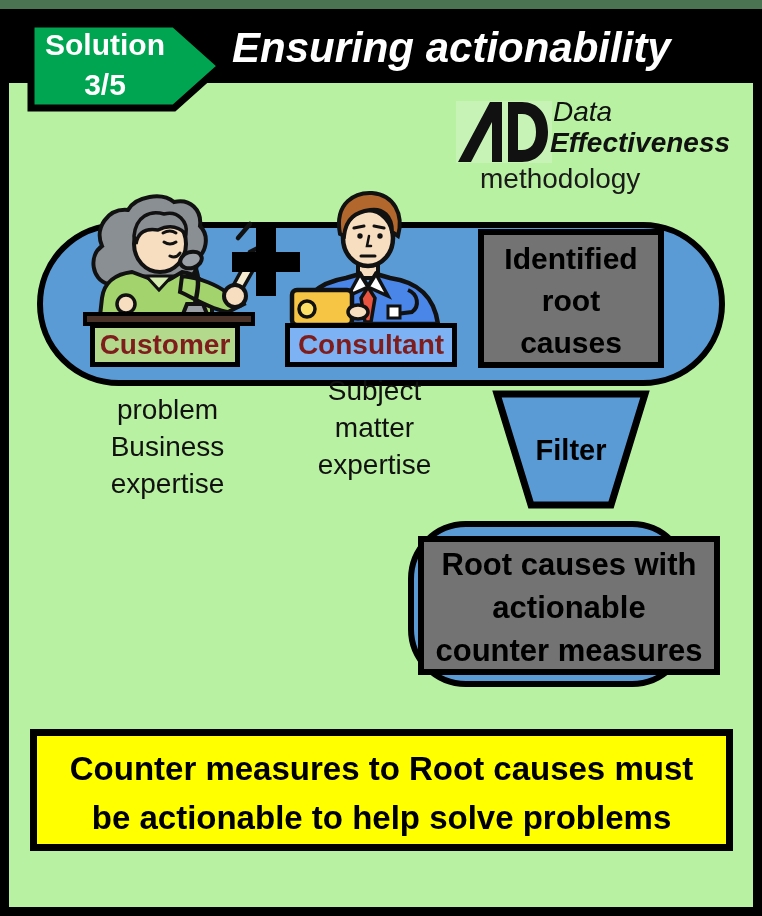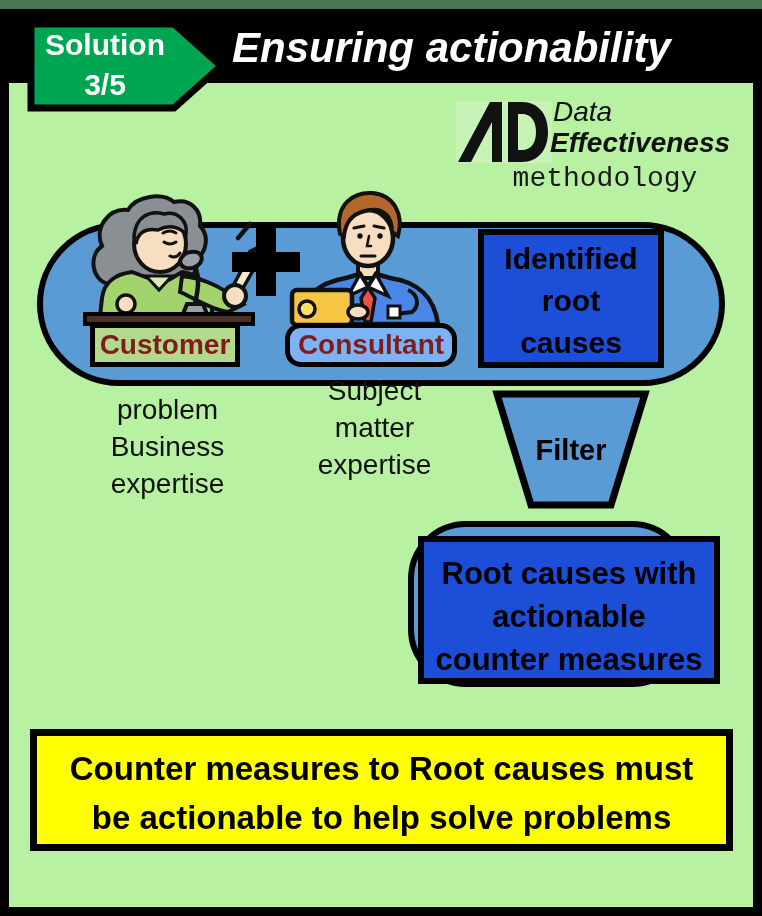--- a/index.html
+++ b/index.html
@@ -16,39 +16,39 @@
     left:232px;top:18px;width:486px;height:60px;line-height:60px;
     color:#fff;font-weight:bold;font-style:italic;font-size:42px;text-align:left;
     white-space:nowrap;
   }
   .badge-svg{left:26px;top:20px;}
   .badge-text{left:31px;top:25px;width:148px;text-align:center;color:#fff;font-weight:bold;font-size:30px;line-height:40px;}
   .logo-backdrop{left:456px;top:101px;width:96px;height:62px;background:var(--logo-green,#C7F4B6);}
   .logo-mono{left:458px;top:100px;}
   .logo-word1{left:553px;top:96px;font-size:28px;font-weight:normal;font-style:italic;color:#111;}
   .logo-word2{left:550px;top:127px;font-size:28px;font-weight:bold;font-style:italic;color:#111;}
-  .logo-word3{left:480px;top:163px;width:250px;text-align:center;font-size:28px;color:#1a1a1a;font-family:Liberation Mono, monospace;}
+  .logo-word3{left:480px;top:163px;width:250px;font-size:28px;color:#1a1a1a;}
   .main-pill{left:37px;top:222px;width:676px;height:152px;background:var(--pill-blue,#5B9BD5);
     border:6px solid #000;border-radius:84px;}
   .figure-customer{left:78px;top:192px;}
   .figure-consultant{left:288px;top:190px;}
   .plus{left:228px;top:224px;}
   .label-box{height:34px;border:5px solid #000;text-align:center;font-weight:bold;font-size:28px;line-height:34px;color:#7f1d1d;}
   .label-customer{left:90px;top:323px;width:140px;background:var(--label-green,#B3DA8C);}
-  .label-consultant{left:285px;top:323px;width:162px;background:var(--label-blue,#7DB3F5);border-radius:16px;}
-  .white-box{background:#1d4ed8;border:6px solid #000;text-align:center;font-weight:bold;color:#000;}
+  .label-consultant{left:285px;top:323px;width:162px;background:var(--label-blue,#7DB3F5);}
+  .white-box{background:#737373;border:6px solid #000;text-align:center;font-weight:bold;color:#000;}
   .identified-box{left:478px;top:229px;width:174px;height:124px;font-size:30px;line-height:42px;padding-top:3px;}
   .note{width:185px;text-align:center;font-size:28px;line-height:37px;color:#111;}
   .note-customer{left:75px;top:391px;}
   .note-consultant{left:282px;top:372px;}
   .funnel-svg{left:487px;top:388px;}
   .funnel-label{left:487px;top:434px;width:168px;text-align:center;font-weight:bold;font-size:29px;color:#000;}
   .bottom-pill{left:408px;top:521px;width:270px;height:154px;background:var(--pill-blue,#5B9BD5);
     border:6px solid #000;border-radius:58px;}
-  .result-box{left:418px;top:536px;width:290px;height:126px;font-size:31px;line-height:43px;padding-top:10px;}
+  .result-box{left:418px;top:536px;width:290px;height:126px;font-size:31px;line-height:43px;padding-top:1px;}
   .callout-box{left:30px;top:729px;width:689px;height:100px;background:var(--highlight-yellow,#FFFF00);
     border:7px solid #000;text-align:center;font-weight:bold;font-size:33px;line-height:49px;color:#000;padding-top:8px;}
   .line{display:block;}
 </style>
 </head>
 <body>
 
 <div class="slide">
 
   <div class="abs top-strip"></div>

